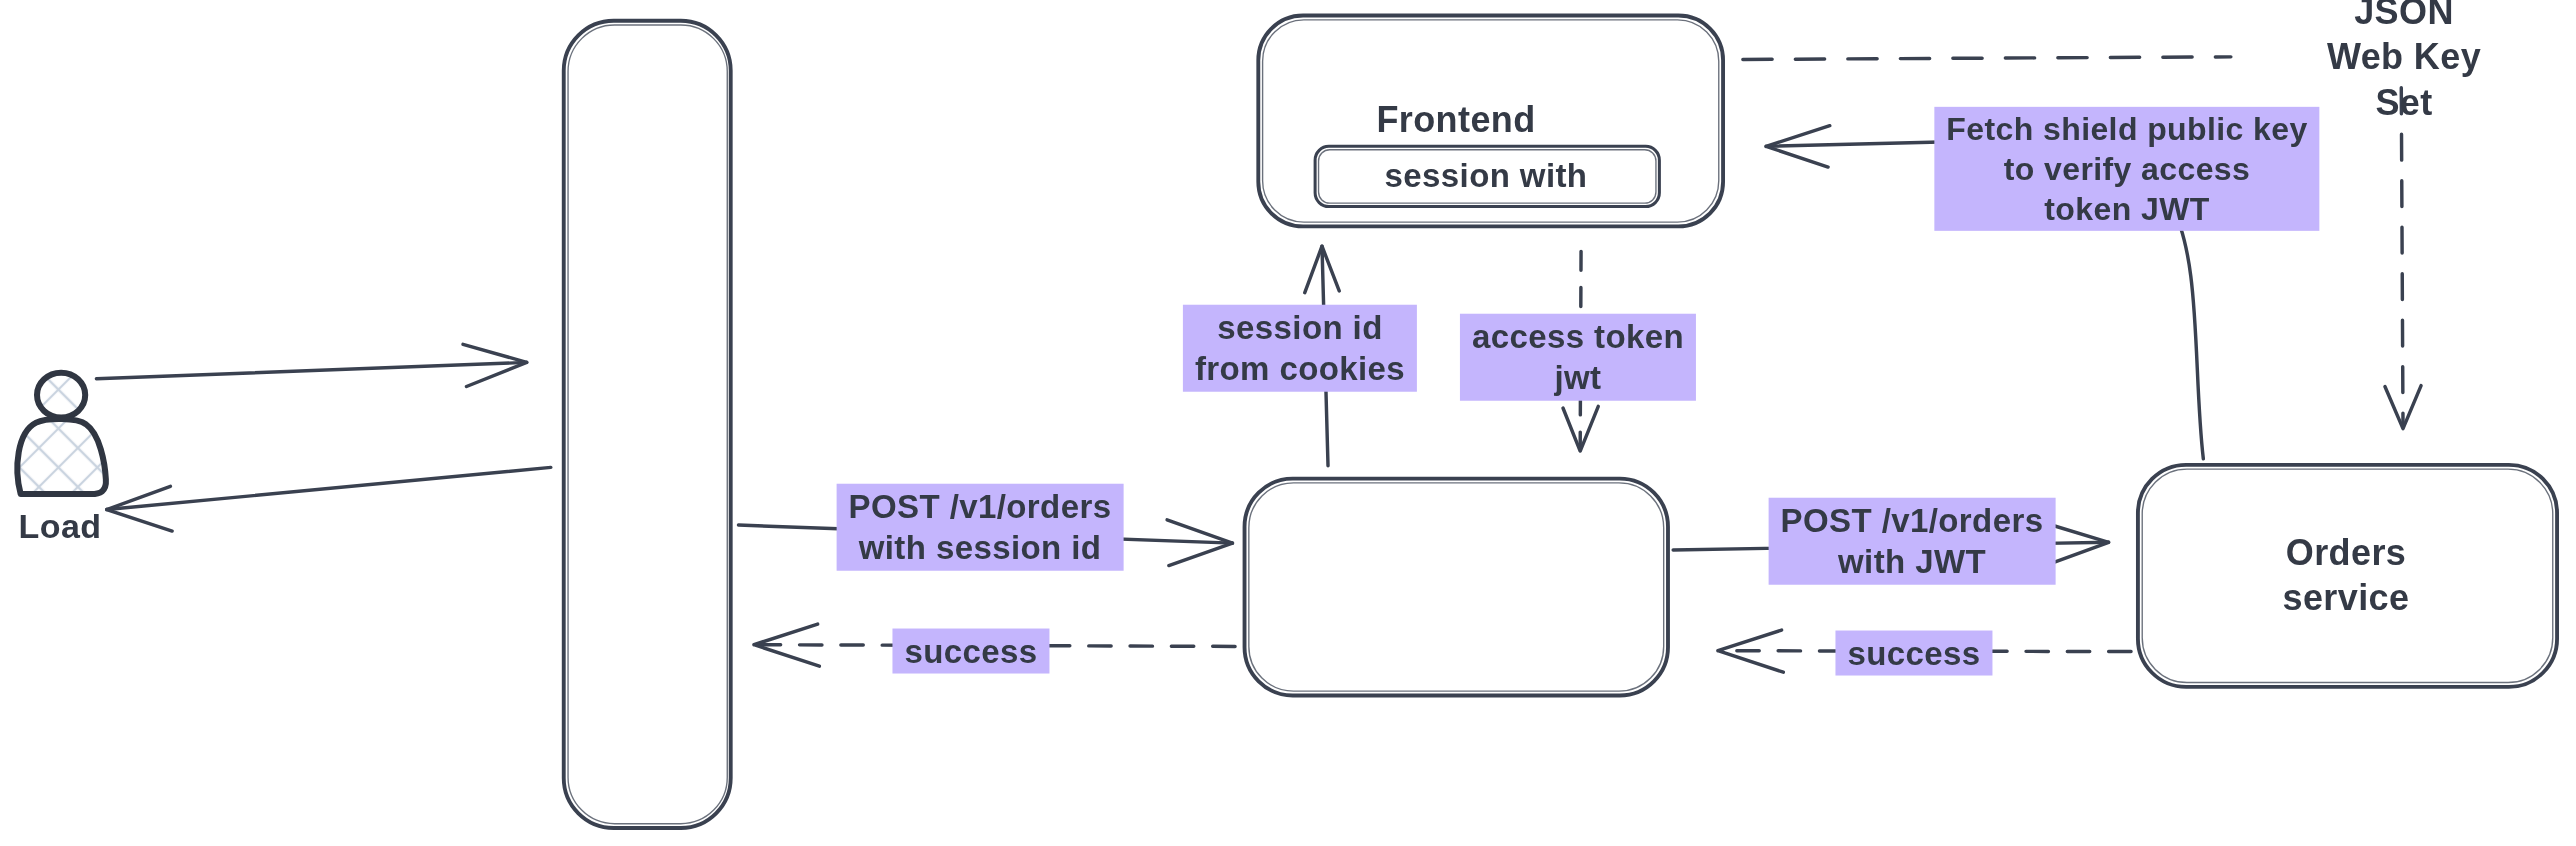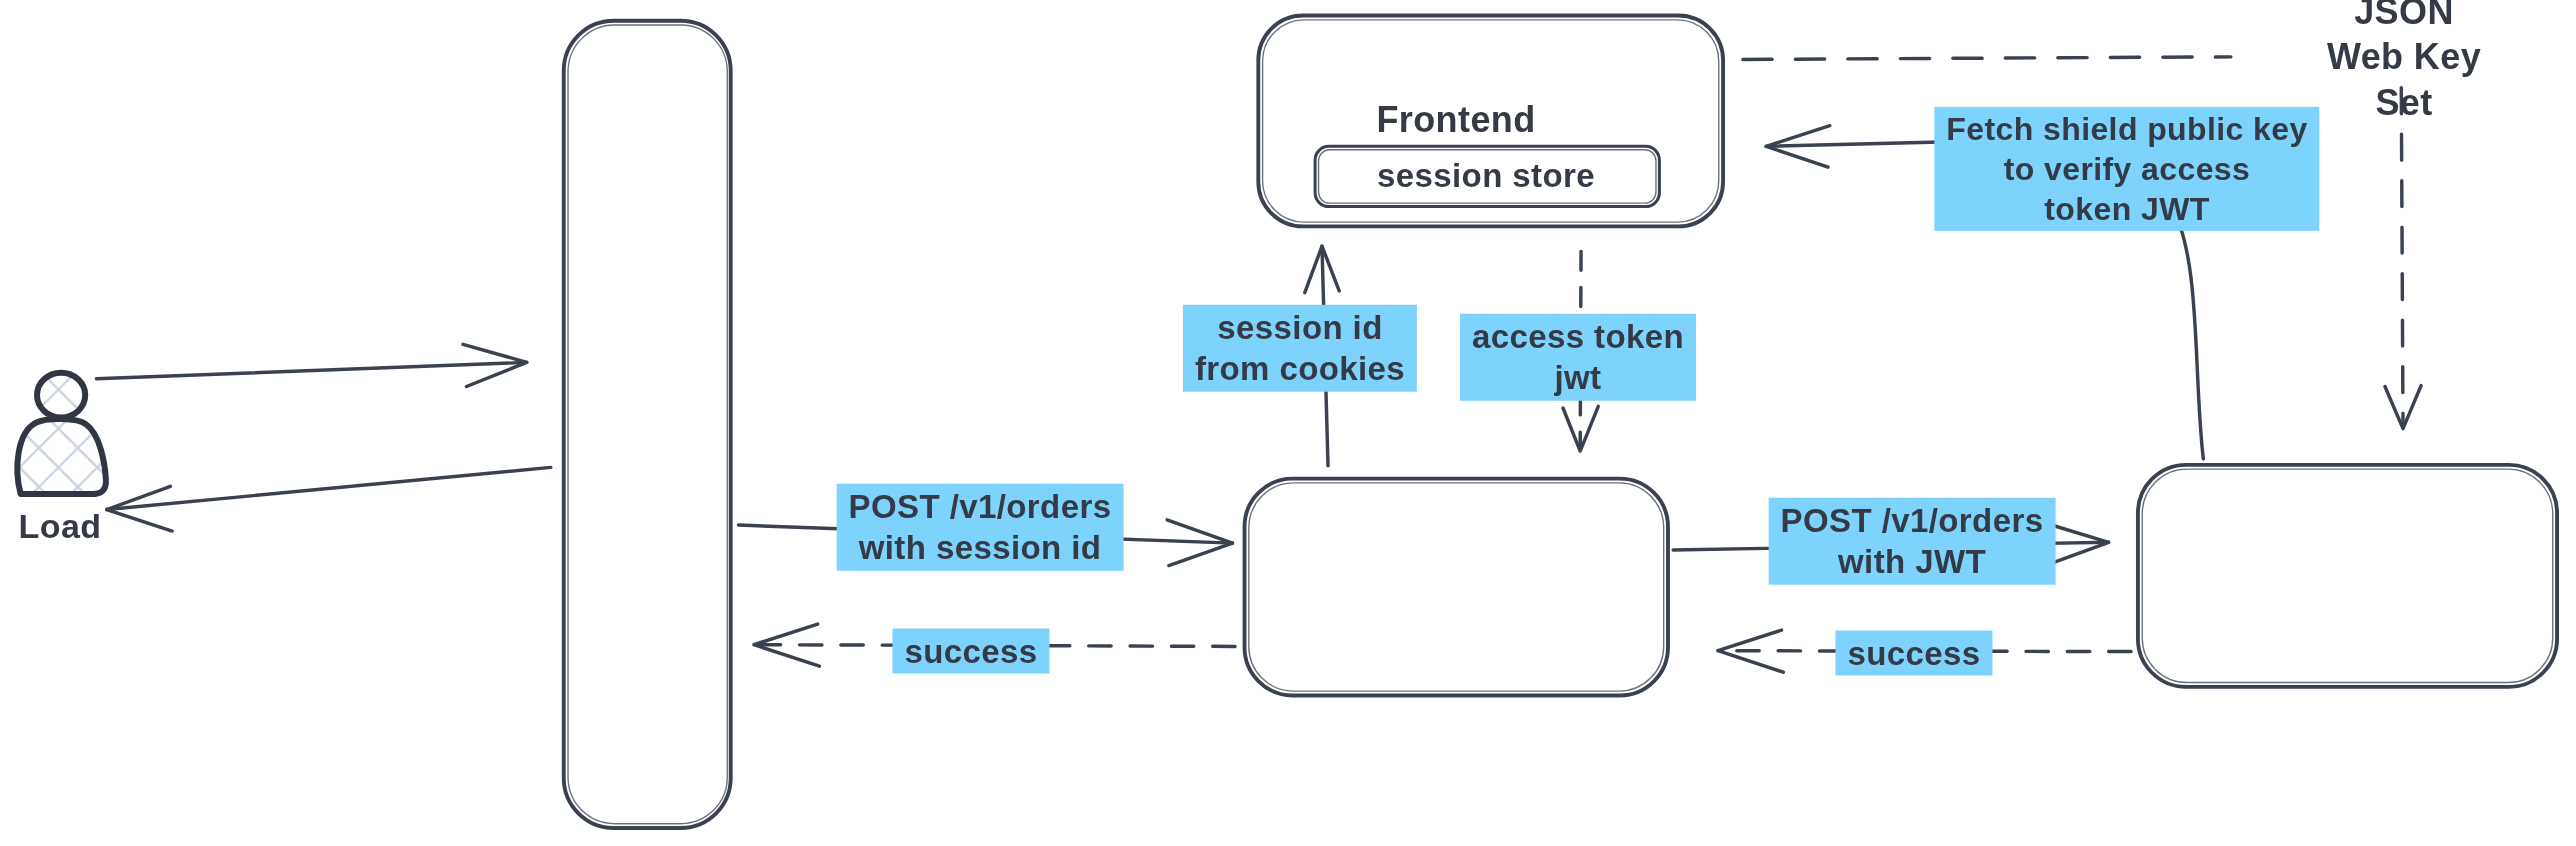--- a/index.html
+++ b/index.html
@@ -13,21 +13,21 @@
   #diagram-svg{position:absolute;left:0;top:0;}
   .lbl{
     position:absolute;
     transform:translate(-50%,-50%);
     font:700 33px/1.26 "Liberation Sans",sans-serif;
     color:#343a46;
     text-align:center;
     white-space:pre-line;
     letter-spacing:0.4px;
   }
-  .bg{background:#7dd3fc;padding:1.7px 12px;}
+  .bg{background:#c4b5fd;padding:1.7px 12px;}
   .node-lbl{font-size:36px;}
   .small{font-size:32px;}
 </style>
 </head>
 <body>
 
 <div id="canvas">
 
   <svg id="diagram-svg" width="2576" height="847" viewBox="0 0 2993 984">
     <defs>
@@ -91,23 +91,24 @@
       <path d="M2790 102 L2792 492" stroke-dasharray="30 24"></path>
       <path d="M2792 498 L2771 449 M2792 498 L2813 448"></path>
     </g>
   </svg>
 
   <div class="lbl" style="left:60px;top:526px;font-size:34px">Load</div>
 
 
   <div class="lbl node-lbl" style="left:1456px;top:120px">Frontend</div>
 
-  <div class="lbl" style="left:1486px;top:176px">session store</div>
+  <div class="lbl" style="left:1486px;top:176px">session with</div>
 
 
+  <div class="lbl node-lbl" style="left:2346px;top:575px">Orders service</div>
 
   <div class="lbl node-lbl" style="left:2404px;top:57px">JSON Web Key Set</div>
 
 
   <div class="lbl bg" style="left:980px;top:527px">POST /v1/orders
 with session id</div>
 
   <div class="lbl bg" style="left:971px;top:651px">success</div>
 
   <div class="lbl bg" style="left:1300px;top:348px">session id

